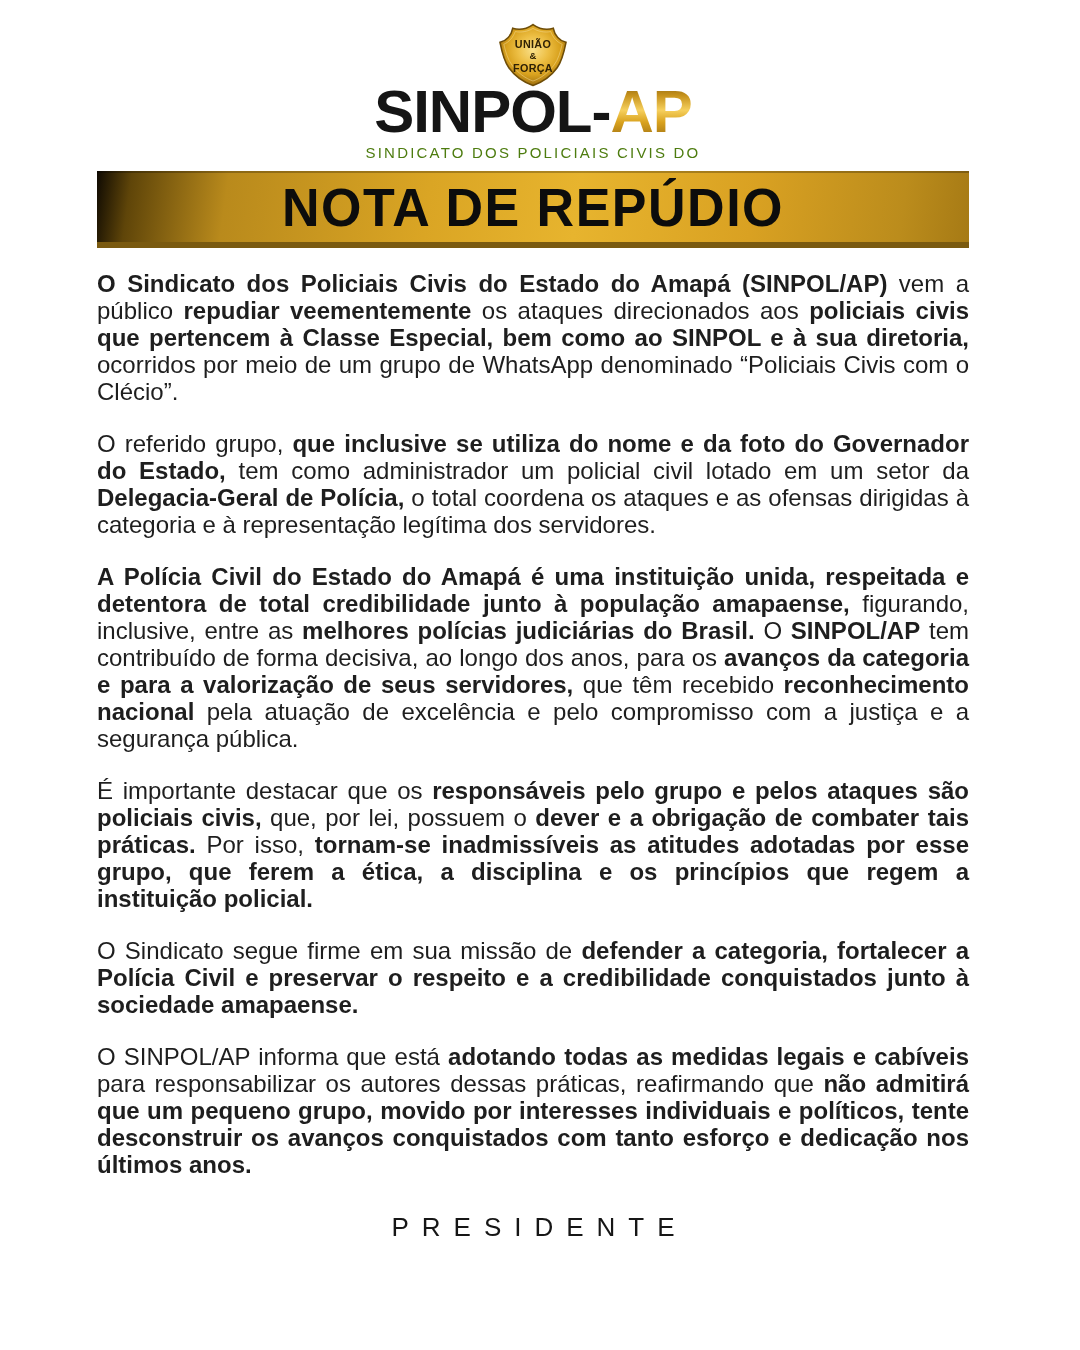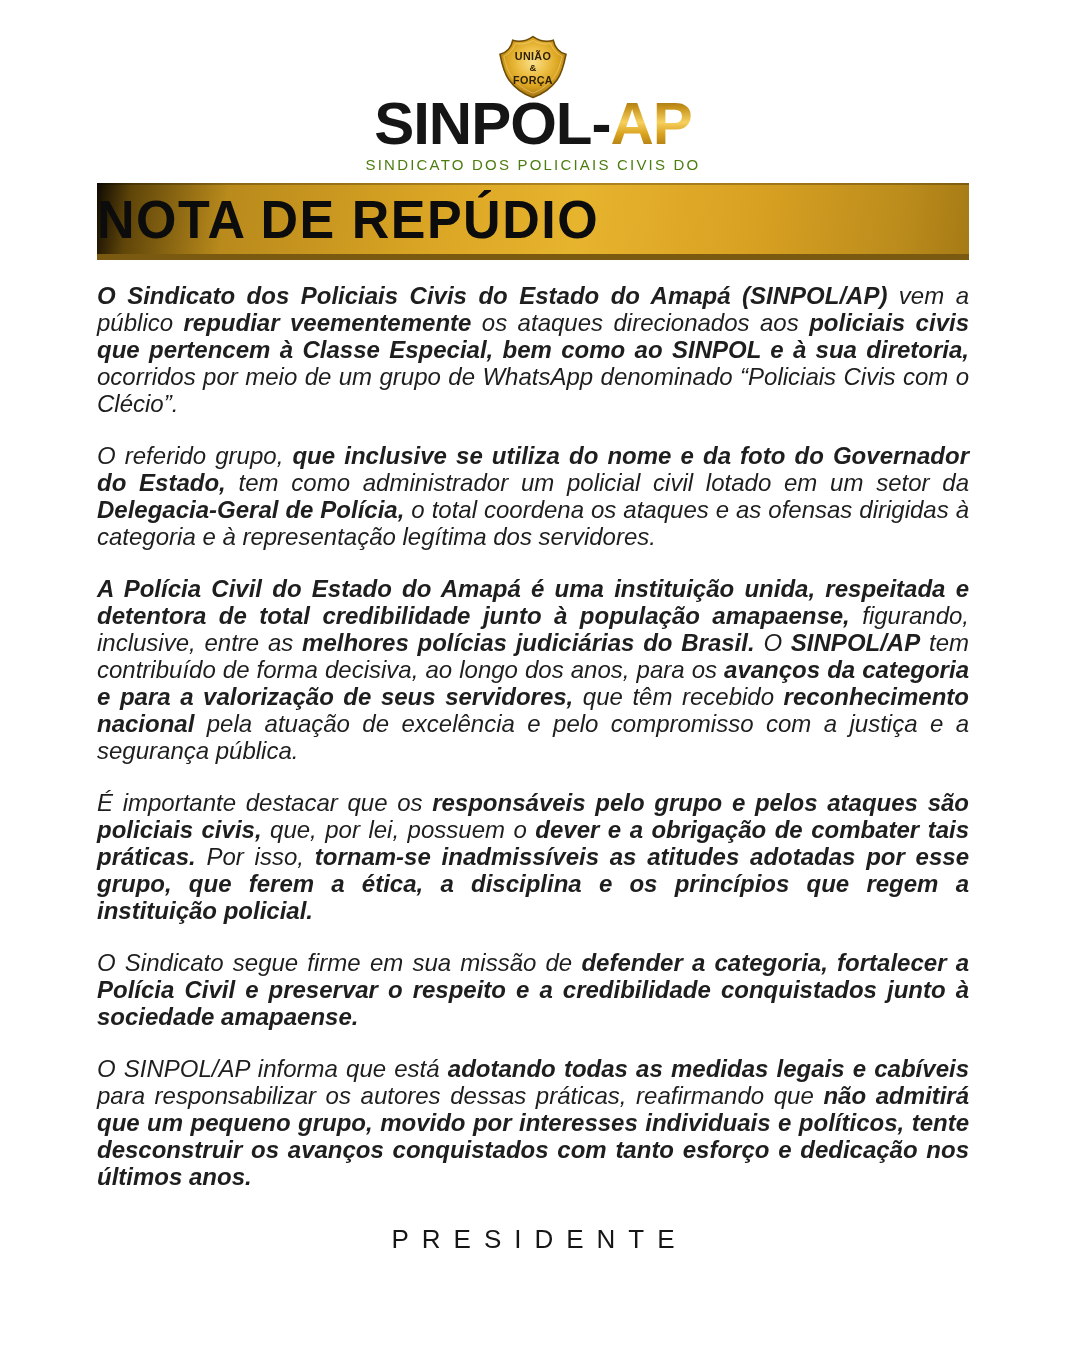--- a/index.html
+++ b/index.html
@@ -9,21 +9,21 @@
   }
   *{ box-sizing: border-box; }
   html,body{ margin:0; padding:0; }
   body{
     width:1080px; height:1350px;
     background:#ffffff;
     font-family:"Liberation Sans", sans-serif;
     color:var(--text);
     overflow:hidden;
   }
-  .page{ width:1066px; height:1350px; padding-top:34px; }
+  .page{ width:1066px; height:1350px; padding-top:22px; }
 
   
   .header{ text-align:center; }
   .badge-wrap{ display:flex; justify-content:center; }
   .badge-wrap svg{ width:78px; height:66px; display:block; }
 
   .brand-title{
     margin:-4px 0 0 0;
     font-size:60px; line-height:56px;
     font-weight:900; letter-spacing:-1px;
@@ -46,21 +46,21 @@
     margin-top:1px;
     font-size:15px; line-height:17px;
     font-weight:800; letter-spacing:2.4px;
     color:var(--gold);
   }
 
   
   .banner{
     width:872px; height:77px;
     margin:10px auto 0 auto;
-    display:flex; align-items:center; 
+    display:flex; align-items:center; justify-content:center;
     background:linear-gradient(98deg,
       #0f0a02 0%, #5f4509 4%, #b98a1c 15%,
       #daa524 38%, #e7b42e 55%, #d9a122 75%,
       #bb8c1c 92%, #a67a15 100%);
     border-bottom:6px solid #7a5a10;
     box-shadow:inset 0 2px 0 rgba(0,0,0,0.25);
   }
   .banner-title{
     font-size:52px; font-weight:800; letter-spacing:1.5px;
     color:#0c0c0c;
@@ -69,21 +69,20 @@
 
   
   .content{
     width:872px; margin:22px auto 0 auto;
   }
   .content p{
     margin:0 0 25px 0;
     font-size:24px; line-height:27px;
     text-align:justify;
     color:var(--text);
-    font-style:italic;
   }
   .content p strong{ font-weight:700; }
 
   
   .signature{ margin-top:36px; text-align:center; }
   .signature-name{
     font-size:34px; line-height:34px;
     font-weight:800; letter-spacing:0.5px;
     color:#161616;
   }

